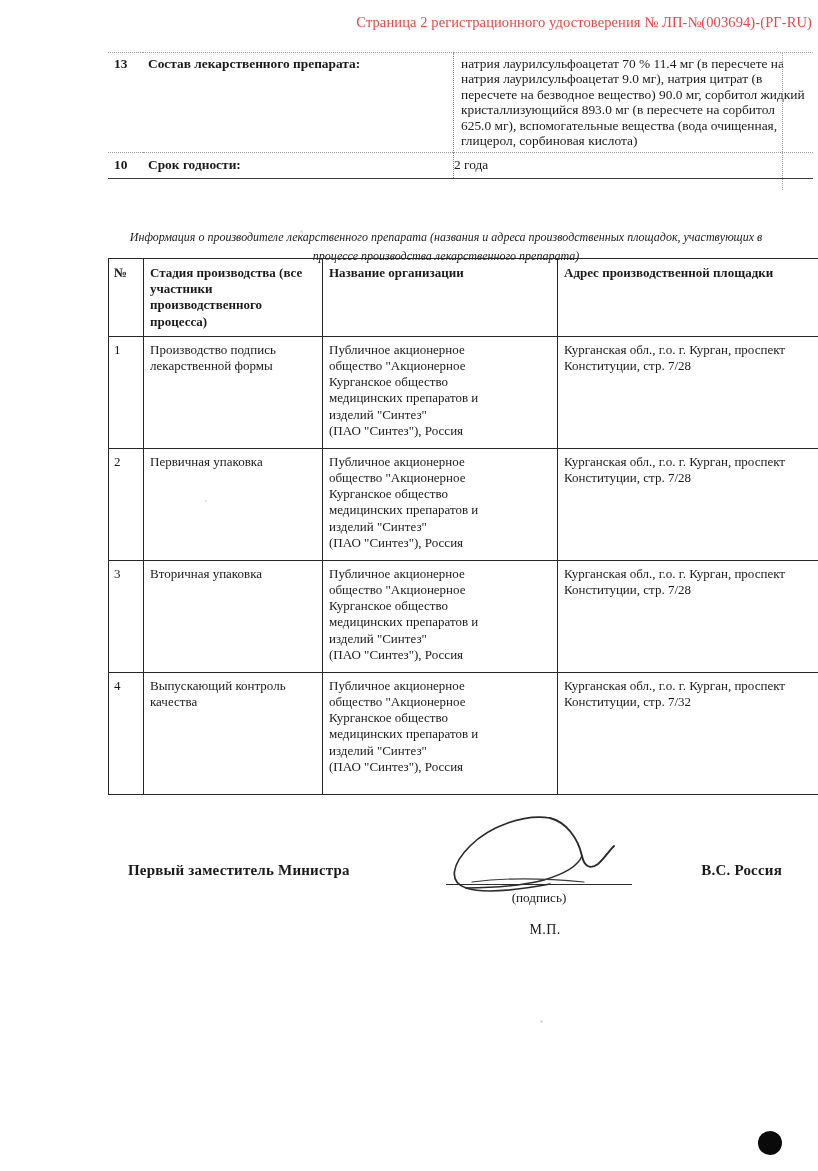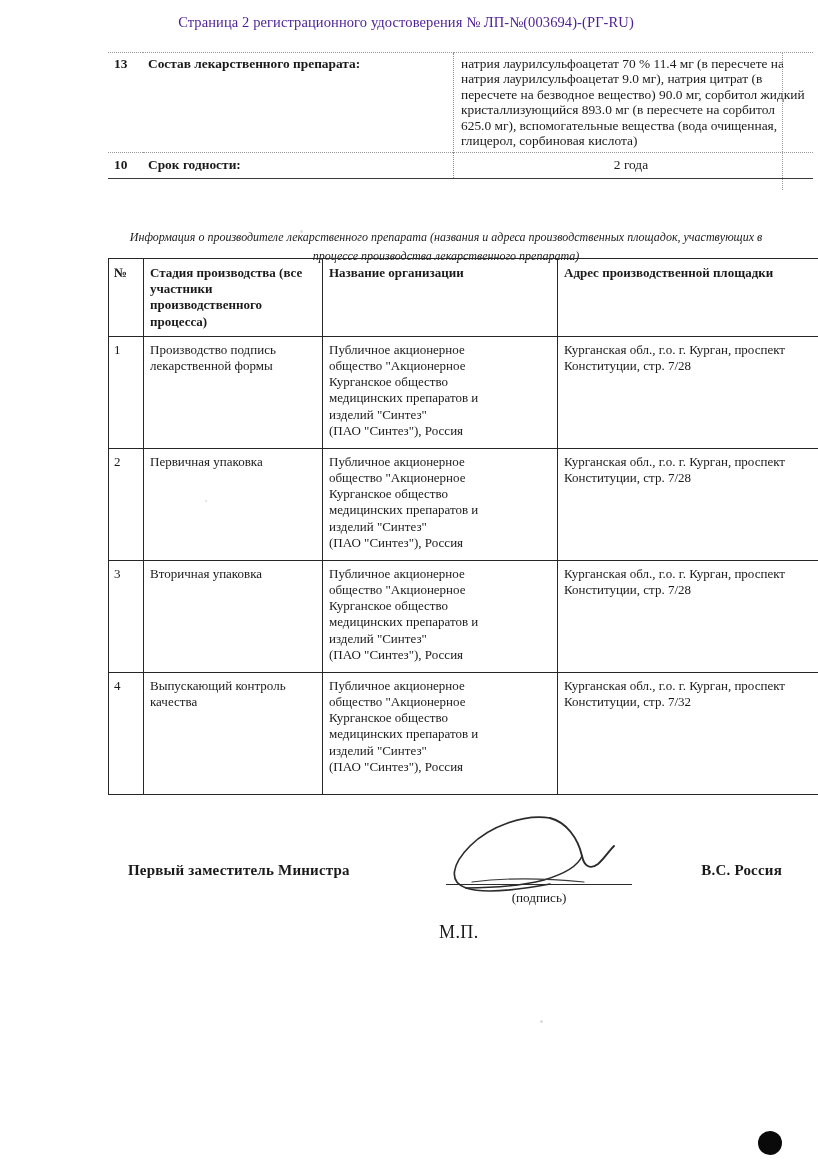--- a/index.html
+++ b/index.html
@@ -20,24 +20,24 @@
     position: absolute;
     inset: 0;
   }
 
   
   .doc-header {
     position: absolute;
     left: 0;
     top: 14px;
     width: 812px;
-    text-align: center;
+    text-align: right;
     font-size: 14.5px;
     letter-spacing: 0.1px;
-    color: #4c1d95;
+    color: #ef4444;
   }
 
   
   .attr-table {
     position: absolute;
     left: 108px;
     top: 52px;
     width: 675px;
     border-collapse: collapse;
     table-layout: fixed;
@@ -58,21 +58,20 @@
     width: 300px;
     font-weight: bold;
   }
   .attr-table .c-value {
     width: 347px;
     font-weight: normal;
     border-left: 1px dotted #8c8c8c;
     padding-left: 7px;
   }
   .attr-table .c-value.center {
-    text-align: center;
     padding-left: 0;
   }
   .attr-table tr.row13 td {
     border-top: 1px dotted #9a9a9a;
   }
   .attr-table tr.row14 td {
     border-top: 1px dotted #9a9a9a;
     border-bottom: 1px solid #3b3b3b;
   }
   .attr-table tr.row14 .c-label,
@@ -172,24 +171,25 @@
   .sig-caption {
     position: absolute;
     left: 446px;
     top: 890px;
     width: 186px;
     text-align: center;
     font-size: 13.2px;
   }
   .stamp-mark {
     position: absolute;
-    left: 439px;
+    left: 452px;
     top: 922px;
     width: 186px;
-    font-size: 18px;
+    text-align: center;
+    font-size: 14px;
     letter-spacing: 0.4px;
   }
 
   
   .scan-dot {
     position: absolute;
     left: 758px;
     top: 1131px;
     width: 24px;
     height: 24px;

